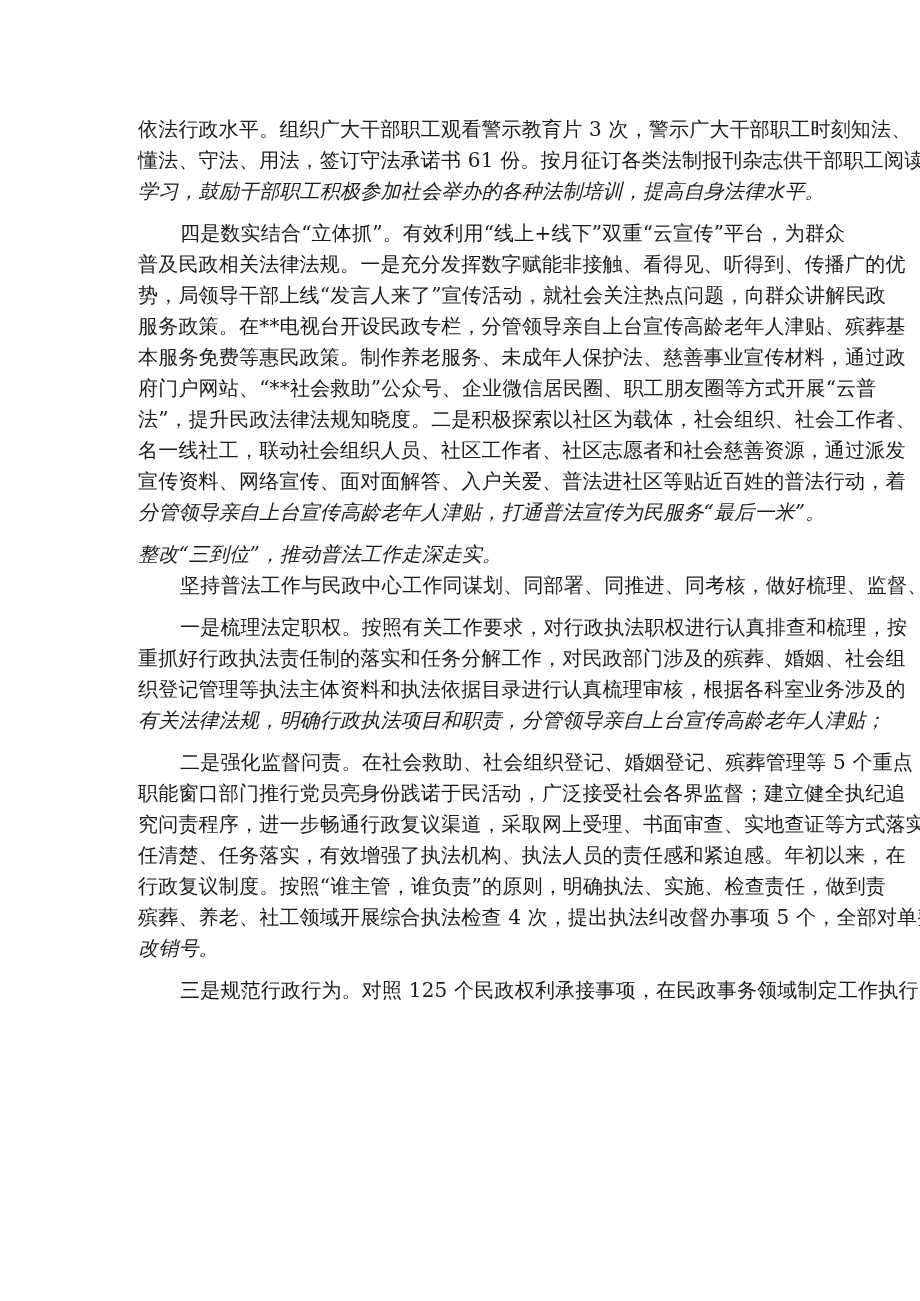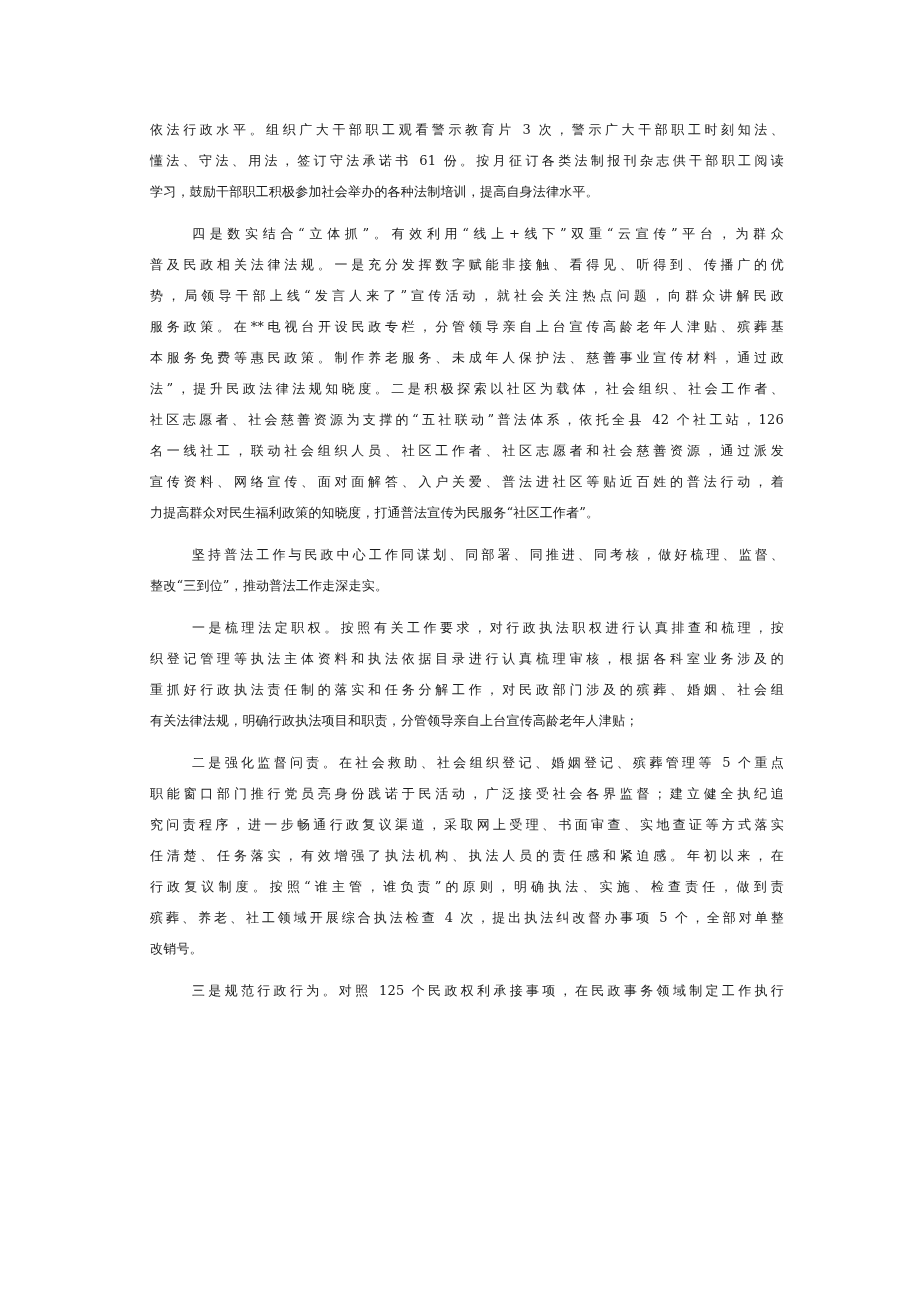--- a/index.html
+++ b/index.html
@@ -21,29 +21,29 @@
       top: 114px;
       width: 646px;
     }
     .para {
       margin: 0 0 11px 0;
     }
     .line {
       display: block;
       height: 31px;
       line-height: 31px;
-      font-size: 13px;
+      font-size: 20px;
       white-space: nowrap;
       text-align: justify;
       text-align-last: justify;
       letter-spacing: 0.2px;
-      margin-left: 12px;
     }
     .line.last {
       text-align-last: left;
+      font-style: italic;
     }
     .indent {
       padding-left: 42px;
     }
     .heading .line {
       text-align-last: left;
     }
     .heading.indent {
       padding-left: 30px;
     }
@@ -58,37 +58,37 @@
     <span class="line">懂法、守法、用法，签订守法承诺书 61 份。按月征订各类法制报刊杂志供干部职工阅读</span>
     <span class="line last">学习，鼓励干部职工积极参加社会举办的各种法制培训，提高自身法律水平。</span>
   </div>
 
   <div class="para">
     <span class="line indent">四是数实结合“立体抓”。有效利用“线上+线下”双重“云宣传”平台，为群众</span>
     <span class="line">普及民政相关法律法规。一是充分发挥数字赋能非接触、看得见、听得到、传播广的优</span>
     <span class="line">势，局领导干部上线“发言人来了”宣传活动，就社会关注热点问题，向群众讲解民政</span>
     <span class="line">服务政策。在**电视台开设民政专栏，分管领导亲自上台宣传高龄老年人津贴、殡葬基</span>
     <span class="line">本服务免费等惠民政策。制作养老服务、未成年人保护法、慈善事业宣传材料，通过政</span>
+    <span class="line">府门户网站、“**社会救助”公众号、企业微信居民圈、职工朋友圈等方式开展“云普</span>
     <span class="line">法”，提升民政法律法规知晓度。二是积极探索以社区为载体，社会组织、社会工作者、</span>
-    <span class="line">社区志愿者、社会慈善资源为支撑的“五社联动”普法体系，依托全县 42 个社工站，126</span>
     <span class="line">名一线社工，联动社会组织人员、社区工作者、社区志愿者和社会慈善资源，通过派发</span>
     <span class="line">宣传资料、网络宣传、面对面解答、入户关爱、普法进社区等贴近百姓的普法行动，着</span>
-    <span class="line last">力提高群众对民生福利政策的知晓度，打通普法宣传为民服务“社区工作者”。</span>
+    <span class="line last">分管领导亲自上台宣传高龄老年人津贴，打通普法宣传为民服务“最后一米”。</span>
   </div>
 
 
   <div class="para">
+    <span class="line last">整改“三到位”，推动普法工作走深走实。</span>
     <span class="line indent">坚持普法工作与民政中心工作同谋划、同部署、同推进、同考核，做好梳理、监督、</span>
-    <span class="line last">整改“三到位”，推动普法工作走深走实。</span>
   </div>
 
   <div class="para">
     <span class="line indent">一是梳理法定职权。按照有关工作要求，对行政执法职权进行认真排查和梳理，按</span>
+    <span class="line">重抓好行政执法责任制的落实和任务分解工作，对民政部门涉及的殡葬、婚姻、社会组</span>
     <span class="line">织登记管理等执法主体资料和执法依据目录进行认真梳理审核，根据各科室业务涉及的</span>
-    <span class="line">重抓好行政执法责任制的落实和任务分解工作，对民政部门涉及的殡葬、婚姻、社会组</span>
     <span class="line last">有关法律法规，明确行政执法项目和职责，分管领导亲自上台宣传高龄老年人津贴；</span>
   </div>
 
   <div class="para">
     <span class="line indent">二是强化监督问责。在社会救助、社会组织登记、婚姻登记、殡葬管理等 5 个重点</span>
     <span class="line">职能窗口部门推行党员亮身份践诺于民活动，广泛接受社会各界监督；建立健全执纪追</span>
     <span class="line">究问责程序，进一步畅通行政复议渠道，采取网上受理、书面审查、实地查证等方式落实</span>
     <span class="line">任清楚、任务落实，有效增强了执法机构、执法人员的责任感和紧迫感。年初以来，在</span>
     <span class="line">行政复议制度。按照“谁主管，谁负责”的原则，明确执法、实施、检查责任，做到责</span>
     <span class="line">殡葬、养老、社工领域开展综合执法检查 4 次，提出执法纠改督办事项 5 个，全部对单整</span>

